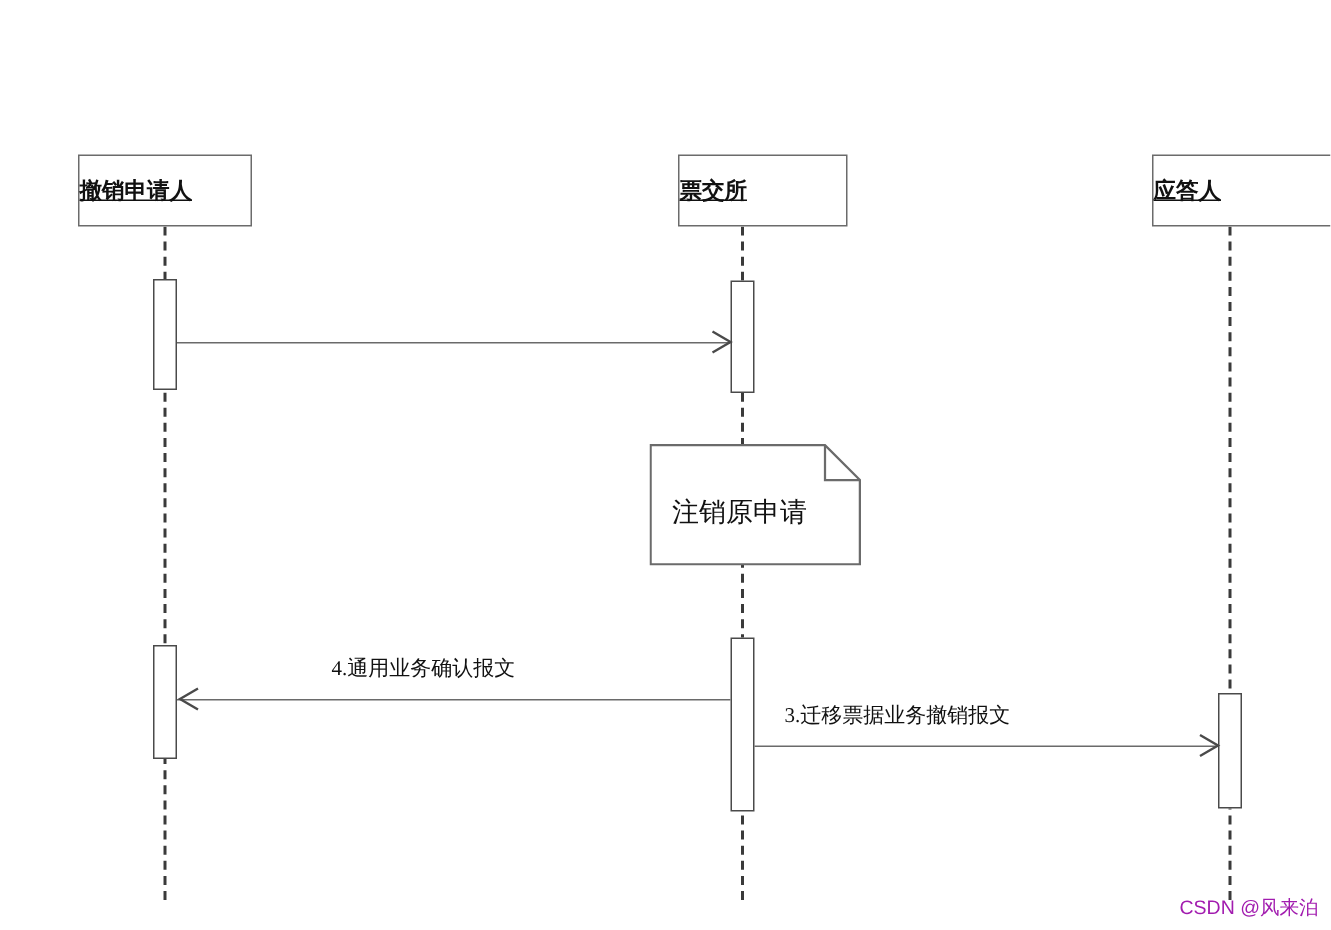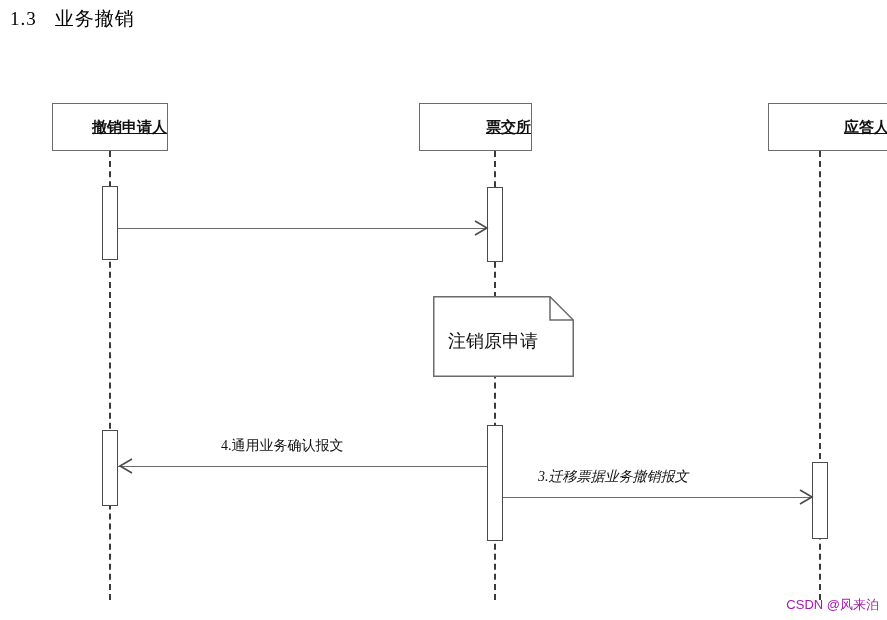--- a/index.html
+++ b/index.html
@@ -39,21 +39,21 @@
   }
 
   
   .participant-box {
     position: absolute;
     box-sizing: border-box;
     border: 1.5px solid #6b6b6b;
     background: #ffffff;
     display: flex;
     align-items: center;
-    justify-content: flex-end;
+    justify-content: flex-start;
   }
   .participant-label {
     font-family: "Liberation Serif", "DejaVu Serif", serif;
     font-size: 15px;
     font-weight: bold;
     color: #111111;
     text-decoration: underline;
     white-space: nowrap;
   }
 
@@ -109,32 +109,29 @@
     color: #a21caf;
     white-space: nowrap;
     user-select: none;
   }
 </style>
 </head>
 <body>
 
 <div id="page">
 
-  <div class="doc-heading">
-    <span class="num">1.3</span><span class="txt">业务撤销</span>
-  </div>
 
   <div class="lifeline-dash" style="left:109px; top:151px; height:449px;"></div>
   <div class="lifeline-dash" style="left:494px; top:151px; height:449px;"></div>
   <div class="lifeline-dash" style="left:819px; top:151px; height:449px;"></div>
 
   <div class="participant-box" style="left:52px; top:103px; width:116px; height:48px;">
     <span class="participant-label">撤销申请人</span>
   </div>
-  <div class="participant-box" style="left:419px; top:103px; width:113px; height:48px;">
+  <div class="participant-box" style="left:452px; top:103px; width:113px; height:48px;">
     <span class="participant-label">票交所</span>
   </div>
   <div class="participant-box" style="left:768px; top:103px; width:122px; height:48px;">
     <span class="participant-label">应答人</span>
   </div>
 
   <div class="activation" style="left:102px; top:186px; height:74px;"></div>
   <div class="activation" style="left:487px; top:187px; height:75px;"></div>
   <div class="activation" style="left:102px; top:430px; height:76px;"></div>
   <div class="activation" style="left:487px; top:425px; height:116px;"></div>
@@ -162,17 +159,17 @@
     </svg>
   </div>
   <div class="msg-label" style="left:221px; top:437px;">4.通用业务确认报文</div>
 
   <div class="msg-line" style="left:503px; top:497px; width:309px;"></div>
   <div class="msg-head" style="left:798px; top:489px;">
     <svg width="16" height="16" viewBox="0 0 16 16">
       <path d="M2,1 L14,8 L2,15" fill="none" stroke="#4a4a4a" stroke-width="1.6"></path>
     </svg>
   </div>
-  <div class="msg-label" style="left:538px; top:468px;font-style:italic;">3.迁移票据业务撤销报文</div>
+  <div class="msg-label" style="left:523px; top:468px;">3.迁移票据业务撤销报文</div>
 
   <div class="watermark">CSDN @风来泊</div>
 
 </div>
 
 </body></html>

